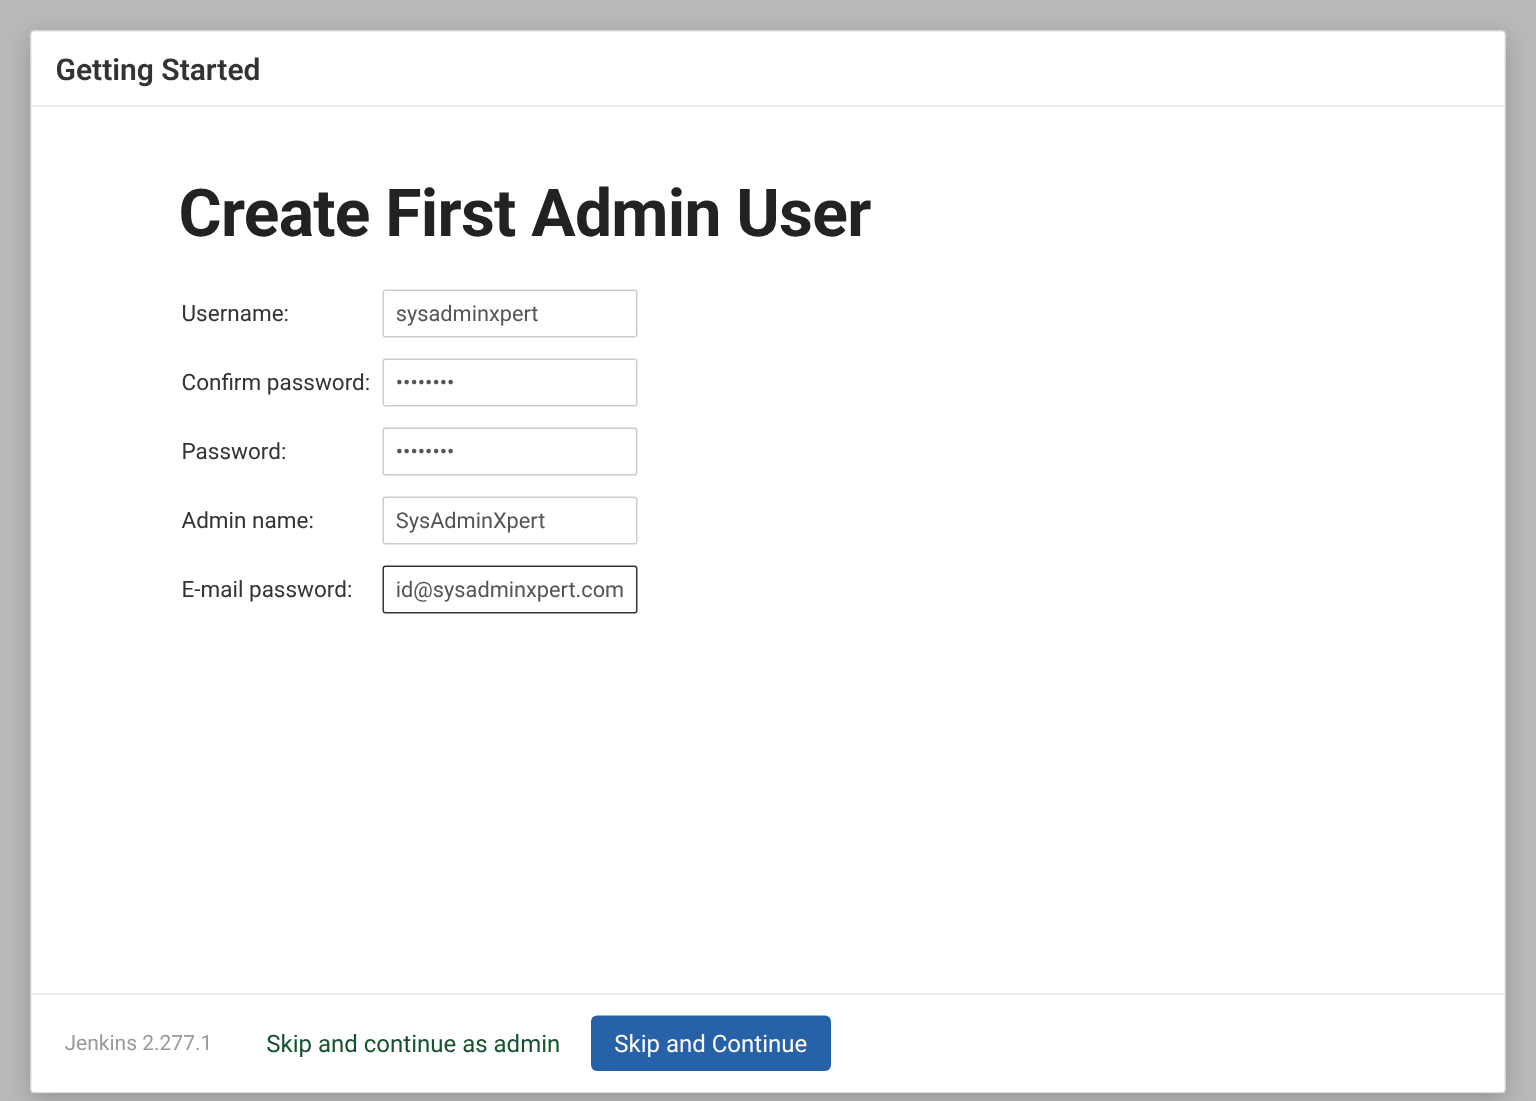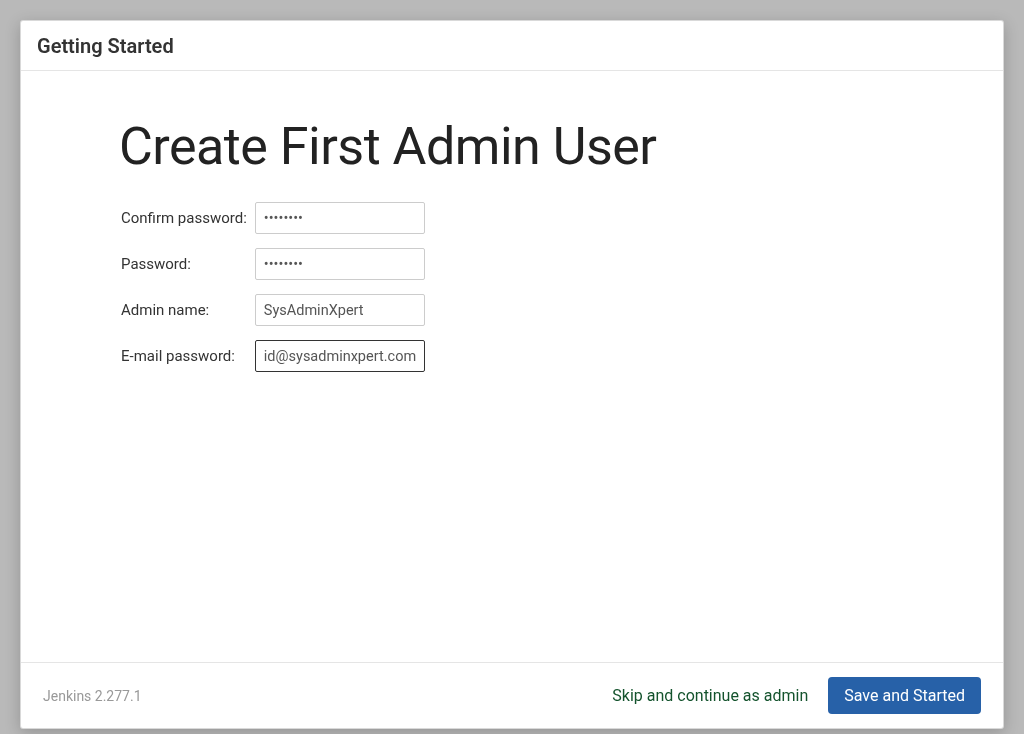--- a/index.html
+++ b/index.html
@@ -36,22 +36,22 @@
       font-size: 20px;
       font-weight: 600;
       color: #333;
     }
     .modal-body {
       flex: 1;
       padding: 45px 100px 20px 100px;
       overflow: auto;
     }
     .page-title {
-      font-size: 52px;
-      font-weight: 400;
+      font-size: 44px;
+      font-weight: 700;
       color: #222;
       letter-spacing: -0.5px;
       margin-bottom: 18px;
       margin-left: -2px;
     }
     .form-table {
       border-collapse: collapse;
     }
     .form-table td {
       padding: 7px 0;
@@ -75,21 +75,20 @@
       background: #fff;
       font-family: inherit;
     }
     .input-cell input.focused {
       border: 1.5px solid #333;
       text-align: center;
     }
     .modal-footer {
       display: flex;
       align-items: center;
-      justify-content: space-between;
       padding: 14px 22px 14px 22px;
       border-top: 1px solid #e5e5e5;
       gap: 36px;
     }
     .version-label {
       font-size: 14px;
       color: #999;
     }
     .footer-actions {
       display: flex;
@@ -119,20 +118,26 @@
 <div class="modal">
   <div class="modal-header">
     <h2>Getting Started</h2>
   </div>
 
   <div class="modal-body">
     <h1 class="page-title">Create First Admin User</h1>
 
     <table class="form-table">
       <tbody>
+          <tr>
+        <td class="label-cell">Username:</td>
+        <td class="input-cell">
+          <input type="text" value="sysadminxpert" style="">
+        </td>
+      </tr>
       <tr>
         <td class="label-cell">Confirm password:</td>
         <td class="input-cell">
           <input type="text" value="••••••••" style="">
         </td>
       </tr>
       <tr>
         <td class="label-cell">Password:</td>
         <td class="input-cell">
           <input type="text" value="••••••••" style="">
@@ -151,16 +156,16 @@
         </td>
       </tr>
     </tbody>
       </table>
   </div>
 
   <div class="modal-footer">
     <span class="version-label">Jenkins 2.277.1</span>
     <div class="footer-actions">
       <a class="skip-link">Skip and continue as admin</a>
-      <button class="primary-button">Save and Started</button>
+      <button class="primary-button">Skip and Continue</button>
     </div>
   </div>
 </div>
 
 </body></html>

